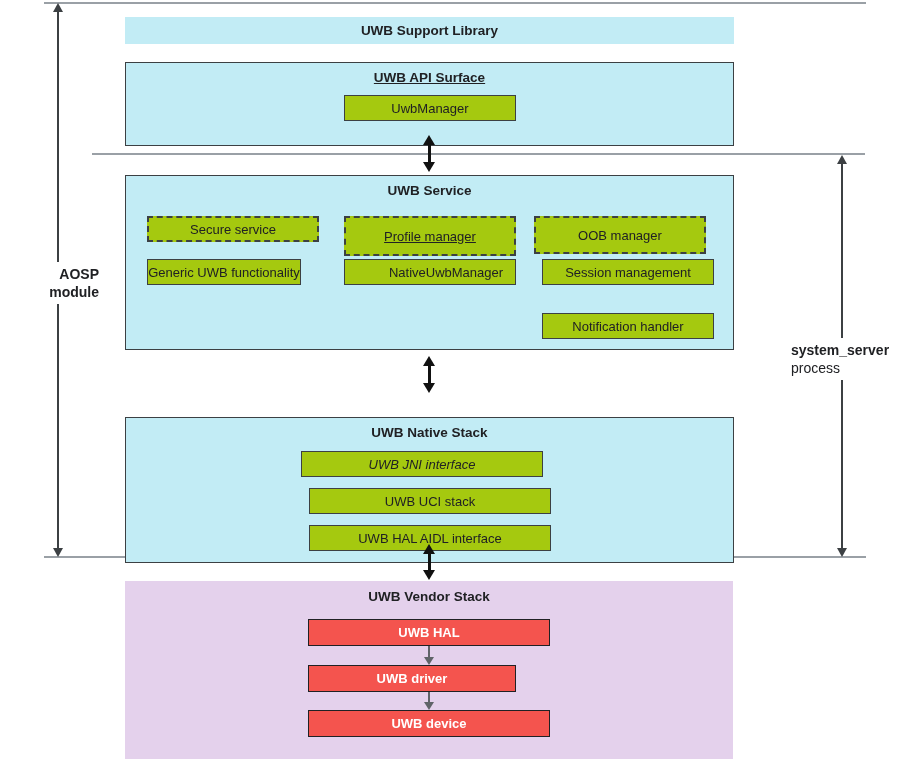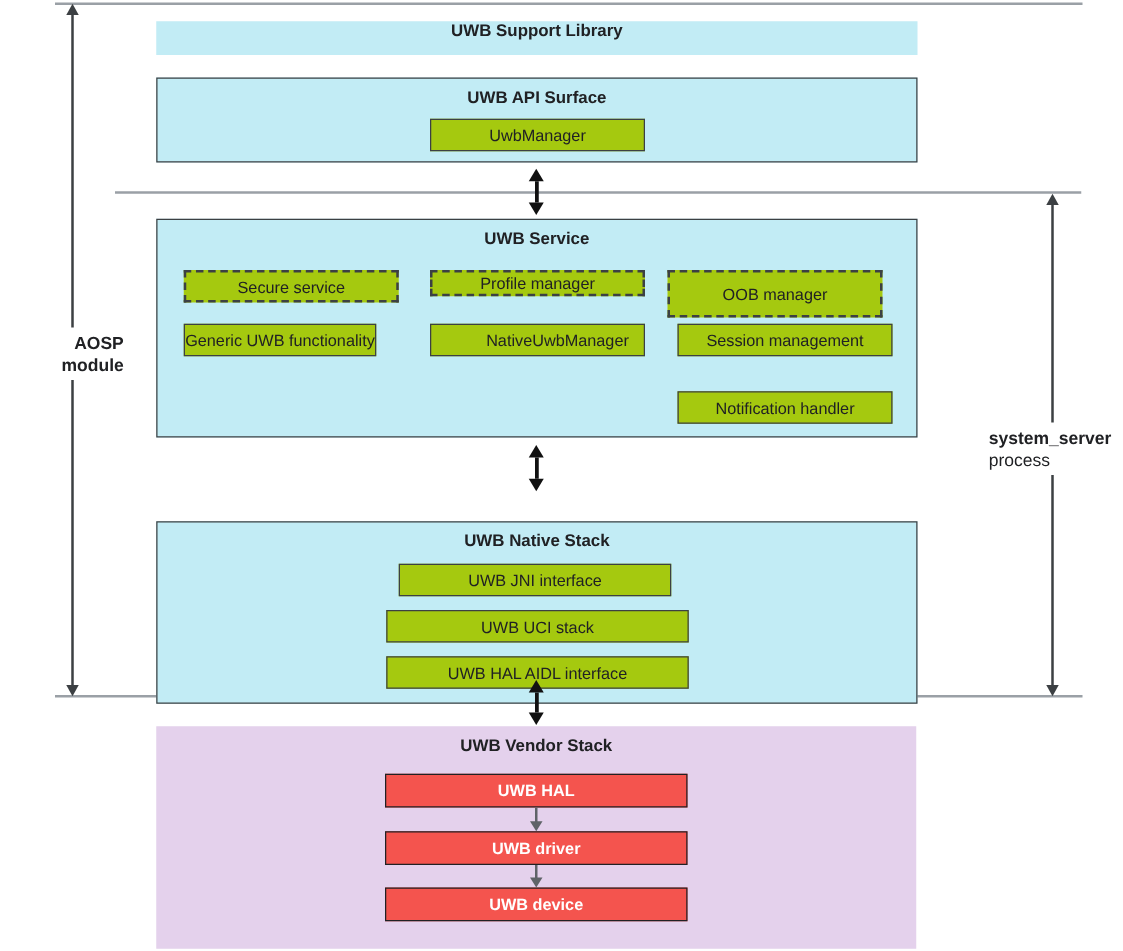--- a/index.html
+++ b/index.html
@@ -5,21 +5,21 @@
   html,body{margin:0;padding:0;background:#fff;}
   #canvas{
     position:relative;width:898px;height:761px;background:#fff;overflow:hidden;
     font-family:"Liberation Sans", sans-serif;color:#202124;
   }
   .hline{position:absolute;height:2px;background:#9aa0a6;}
   .box{position:absolute;box-sizing:border-box;}
   .blue{background:#c2ecf5;}
   .purple{background:#e4d1ec;}
   .bordered{border:1px solid #3c4043;}
-  .bar{display:flex;justify-content:center;}
+  .bar{display:flex;align-items:center;justify-content:center;}
   .title{font-weight:bold;font-size:13.5px;color:#202124;text-align:center;margin-top:7px;line-height:16px;}
   .chip{
     position:absolute;box-sizing:border-box;background:#a5c90f;border:1px solid #3c4043;
     display:flex;align-items:center;justify-content:center;
     font-size:13px;color:#202124;white-space:nowrap;
   }
   .chip.dashed{border:2px dashed #3c4043;}
   .chip.red{background:#f4544e;border:1px solid #202124;color:#fff;font-weight:bold;}
   
   .varrow{position:absolute;width:14px;display:flex;flex-direction:column;align-items:center;}
@@ -64,40 +64,40 @@
   </div>
   <div class="side-label" style="left:789px;top:338px;width:109px;">
     <div class="b">system_server</div>
     <div>process</div>
   </div>
 
   <div class="box blue bar" style="left:125px;top:17px;width:609px;height:27px;font-weight:bold;font-size:13.5px;">
     <span>UWB Support Library</span>
   </div>
 
-  <div class="box blue bordered" style="left:125px;top:62px;width:609px;height:68px;">
+  <div class="box blue bordered" style="left:125px;top:62px;width:609px;height:84px;text-decoration:underline;">
     <div class="title">UWB API Surface</div>
     <div class="chip" style="left:218px;top:32px;width:172px;height:26px;">
       <span>UwbManager</span>
     </div>
   </div>
 
   <div class="varrow" style="left:422px;top:135px;height:37px;">
     <div class="head-up"></div>
     <div class="shaft"></div>
     <div class="head-down"></div>
   </div>
 
   <div class="box blue bordered" style="left:125px;top:175px;width:609px;height:175px;">
     <div class="title">UWB Service</div>
 
     <div class="chip dashed" style="left:21px;top:40px;width:172px;height:26px;">
       <span>Secure service</span>
     </div>
-    <div class="chip dashed" style="left:218px;top:40px;width:172px;height:21px;">
+    <div class="chip dashed" style="left:218px;top:40px;width:172px;height:40px;text-decoration:underline;">
       <span>Profile manager</span>
     </div>
     <div class="chip dashed" style="left:408px;top:40px;width:172px;height:38px;">
       <span>OOB manager</span>
     </div>
 
     <div class="chip" style="left:21px;top:83px;width:154px;height:26px;">
       <span>Generic UWB functionality</span>
     </div>
     <div class="chip" style="left:218px;top:83px;width:172px;height:26px;padding-left:32px;">
@@ -113,21 +113,21 @@
   </div>
 
   <div class="varrow" style="left:422px;top:356px;height:37px;">
     <div class="head-up"></div>
     <div class="shaft"></div>
     <div class="head-down"></div>
   </div>
 
   <div class="box blue bordered" style="left:125px;top:397px;width:609px;height:146px;margin-top:20px;">
     <div class="title">UWB Native Stack</div>
-    <div class="chip" style="left:193px;top:33px;width:218px;height:26px;">
+    <div class="chip" style="left:175px;top:33px;width:242px;height:26px;font-style:italic;">
       <span>UWB JNI interface</span>
     </div>
     <div class="chip" style="left:183px;top:70px;width:242px;height:26px;">
       <span>UWB UCI stack</span>
     </div>
     <div class="chip" style="left:183px;top:107px;width:242px;height:26px;">
       <span>UWB HAL AIDL interface</span>
     </div>
   </div>
 
@@ -141,21 +141,21 @@
     <div class="title" style="margin-top:8px;">UWB Vendor Stack</div>
 
     <div class="chip red" style="left:183px;top:38px;width:242px;height:27px;">
       <span>UWB HAL</span>
     </div>
     <div class="carrow" style="left:298px;top:65px;height:19px;">
       <div class="cshaft"></div>
       <div class="cdown"></div>
     </div>
 
-    <div class="chip red" style="left:183px;top:84px;width:242px;height:27px;">
+    <div class="chip red" style="left:183px;top:84px;width:208px;height:27px;">
       <span>UWB driver</span>
     </div>
     <div class="carrow" style="left:298px;top:111px;height:18px;">
       <div class="cshaft"></div>
       <div class="cdown"></div>
     </div>
 
     <div class="chip red" style="left:183px;top:129px;width:242px;height:27px;">
       <span>UWB device</span>
     </div>

